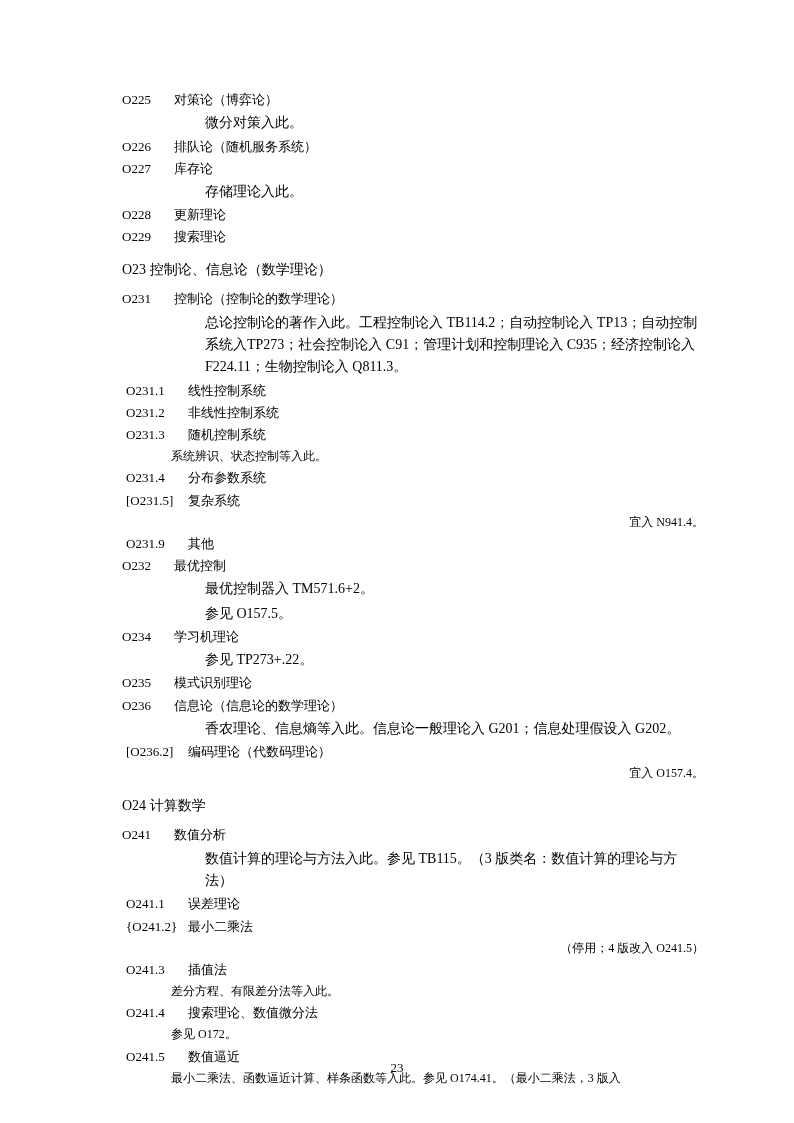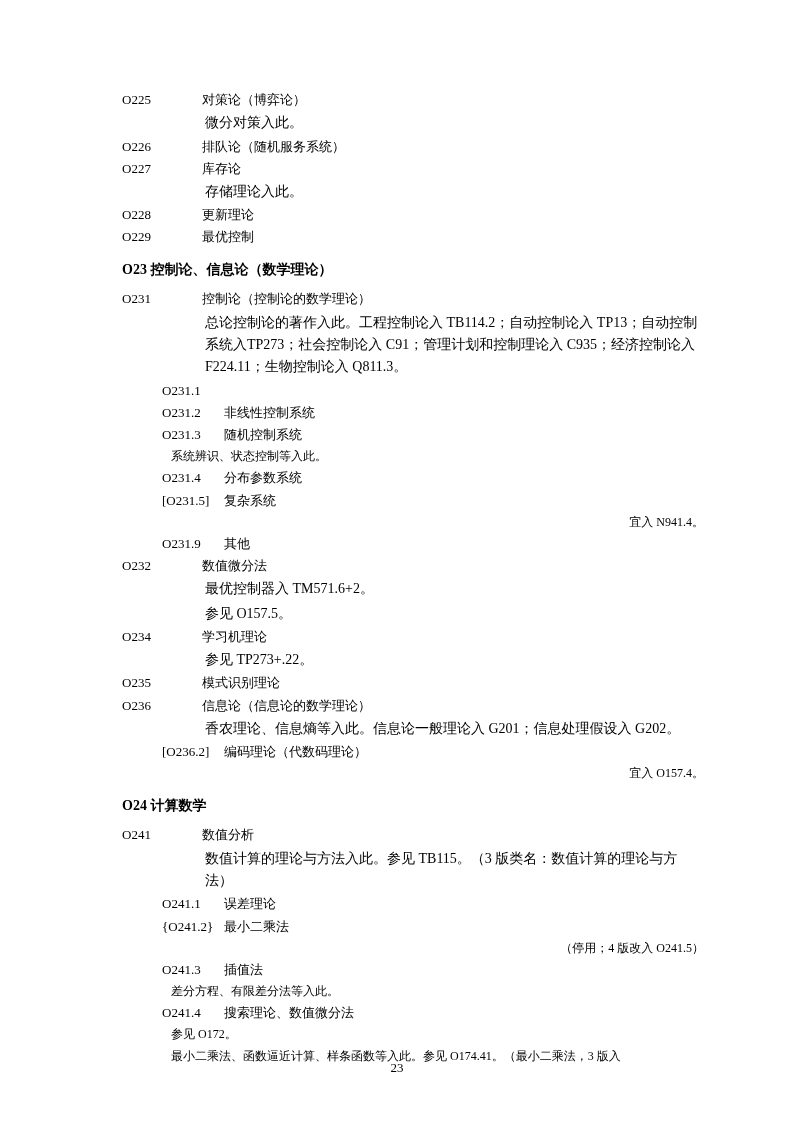--- a/index.html
+++ b/index.html
@@ -47,32 +47,31 @@
     margin-bottom: 2px;
   }
   .note-deep2 {
     margin-left: 145px;
     font-size: 12px;
     line-height: 1.6;
     margin-bottom: 2px;
     text-align: right;
   }
   .heading {
-    font-weight: bold;
+    font-weight: normal;
     font-size: 14px;
     margin-top: 14px;
     margin-bottom: 10px;
     margin-left: -32px;
   }
   .level1 {
     margin-left: 32px;
-    gap: 28px;
   }
   .level2 {
-    margin-left: 72px;
+    margin-left: 36px;
   }
   .page-num {
     position: absolute;
     bottom: 47px;
     left: 0;
     right: 0;
     text-align: center;
     font-size: 13px;
   }
   .section {
@@ -97,30 +96,31 @@
         <div class="code">O227</div>
         <div class="label">库存论</div>
       </div>
       <div class="note">存储理论入此。</div>
       <div class="entry level1">
         <div class="code">O228</div>
         <div class="label">更新理论</div>
       </div>
       <div class="entry level1">
         <div class="code">O229</div>
-        <div class="label">最优控制</div>
+        <div class="label">搜索理论</div>
       </div>
       <div class="heading section"><span>O23</span>  <span>控制论、信息论（数学理论）</span></div>
       <div class="entry level1">
         <div class="code">O231</div>
         <div class="label">控制论（控制论的数学理论）</div>
       </div>
       <div class="note">总论控制论的著作入此。工程控制论入 TB114.2；自动控制论入 TP13；自动控制系统入TP273；社会控制论入 C91；管理计划和控制理论入 C935；经济控制论入 F224.11；生物控制论入 Q811.3。</div>
       <div class="entry level2">
         <div class="code wide-code">O231.1</div>
+        <div class="label">线性控制系统</div>
       </div>
       <div class="entry level2">
         <div class="code wide-code">O231.2</div>
         <div class="label">非线性控制系统</div>
       </div>
       <div class="entry level2">
         <div class="code wide-code">O231.3</div>
         <div class="label">随机控制系统</div>
       </div>
       <div class="note-deep">系统辨识、状态控制等入此。</div>
@@ -132,21 +132,21 @@
         <div class="code wide-code">[O231.5]</div>
         <div class="label">复杂系统</div>
       </div>
       <div class="note-deep2">宜入 N941.4。</div>
       <div class="entry level2">
         <div class="code wide-code">O231.9</div>
         <div class="label">其他</div>
       </div>
       <div class="entry level1">
         <div class="code">O232</div>
-        <div class="label">数值微分法</div>
+        <div class="label">最优控制</div>
       </div>
       <div class="note">最优控制器入 TM571.6+2。</div>
       <div class="note">参见 O157.5。</div>
       <div class="entry level1">
         <div class="code">O234</div>
         <div class="label">学习机理论</div>
       </div>
       <div class="note">参见 TP273+.22。</div>
       <div class="entry level1">
         <div class="code">O235</div>
@@ -180,16 +180,20 @@
       <div class="entry level2">
         <div class="code wide-code">O241.3</div>
         <div class="label">插值法</div>
       </div>
       <div class="note-deep">差分方程、有限差分法等入此。</div>
       <div class="entry level2">
         <div class="code wide-code">O241.4</div>
         <div class="label">搜索理论、数值微分法</div>
       </div>
       <div class="note-deep">参见 O172。</div>
+      <div class="entry level2">
+        <div class="code wide-code">O241.5</div>
+        <div class="label">数值逼近</div>
+      </div>
       <div class="note-deep">最小二乘法、函数逼近计算、样条函数等入此。参见 O174.41。（最小二乘法，3 版入</div>
     </div>
   <div class="page-num">23</div>
 </div>
 
 </body></html>

